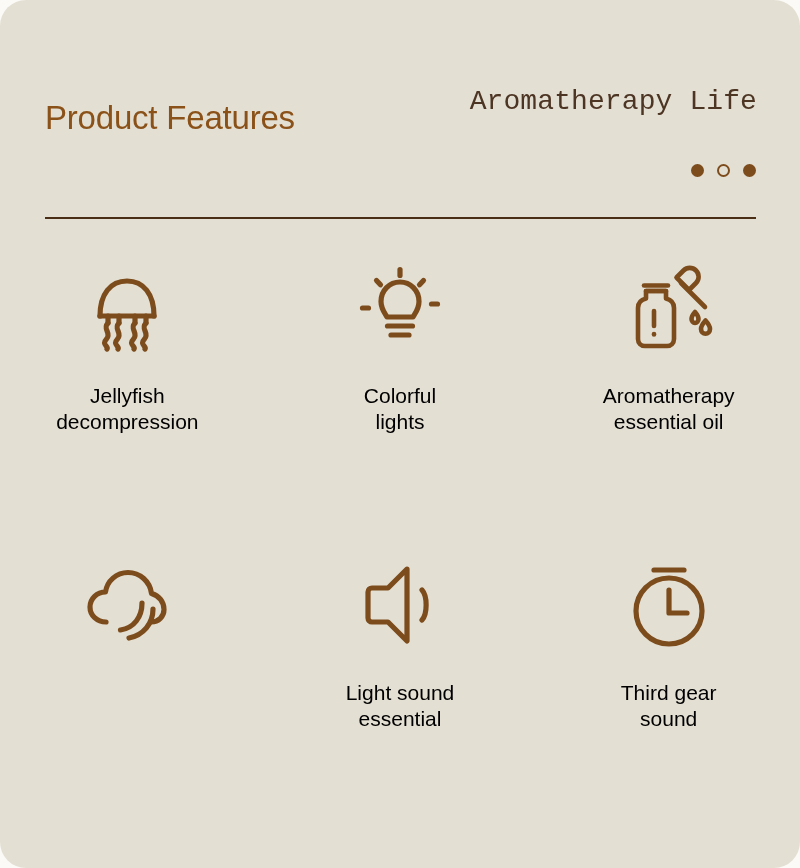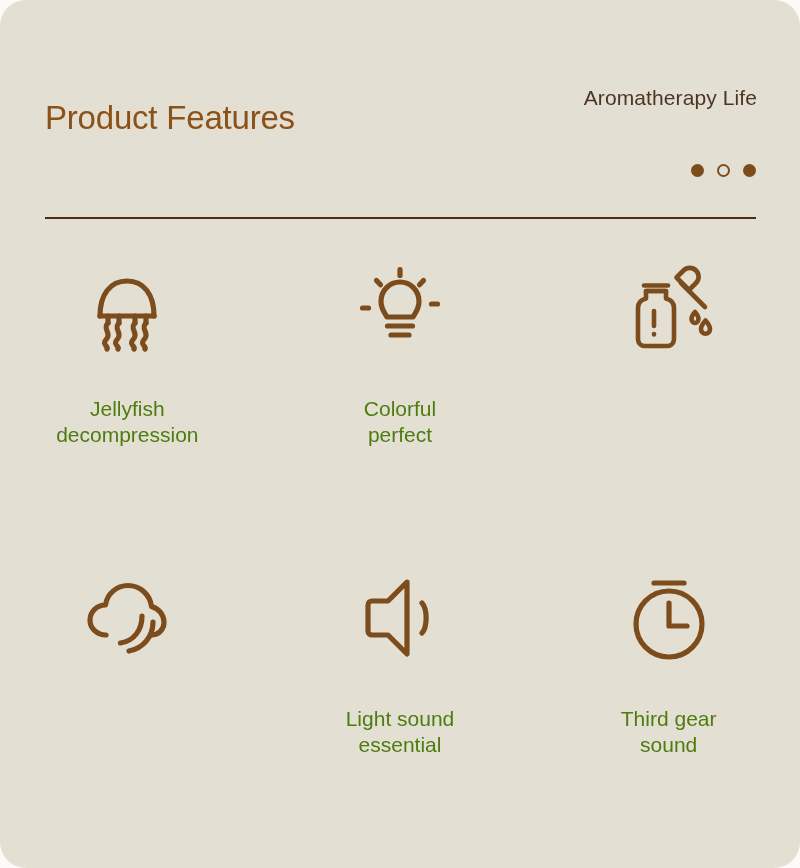--- a/index.html
+++ b/index.html
@@ -44,24 +44,25 @@
     color: #8a5118;
     letter-spacing: -0.2px;
     line-height: 51px;
     white-space: nowrap;
   }
 
   .brand {
     position: absolute;
     right: 43px;
     top: 86px;
-    font-size: 21px;
+    font-size: 28px;
     color: #4d3524;
     letter-spacing: 0.1px;
     white-space: nowrap;
+    font-family: Liberation Mono, monospace;
   }
 
   .dots {
     position: absolute;
     right: 44px;
     top: 164px;
     display: flex;
     gap: 13px;
     align-items: center;
   }
@@ -109,24 +110,24 @@
     display: flex;
     align-items: center;
     justify-content: center;
   }
   .icon-wrap svg {
     display: block;
     overflow: visible;
   }
 
   .cell-label {
-    margin-top: 42px;
+    margin-top: 29px;
     font-size: 21px;
     line-height: 26px;
-    color: #4d7c0f;
+    color: #000000;
     text-align: center;
     white-space: pre-line;
   }
 
   
   .grid .cell:nth-child(3n+1) { transform: translateX(-6px); }
   .grid .cell:nth-child(3n+3) { transform: translateX(2px); }
 </style>
 </head>
 <body>
@@ -175,21 +176,21 @@
           <path d="M29.5 60 L54.5 60"></path>
           <path d="M33 69 L51 69"></path>
           <path d="M42 3.5 L42 9.5"></path>
           <path d="M18.5 14.5 L22.5 18.8"></path>
           <path d="M65.5 14.5 L61.5 18.8"></path>
           <path d="M4.5 42 L10.5 42"></path>
           <path d="M73.5 38 L79.5 38"></path>
         </svg>
       </div>
       <div class="cell-label">Colorful
-perfect</div>
+lights</div>
     </div>
 
     <div class="cell">
       <div class="icon-wrap">
         <svg width="88" height="88" viewBox="0 0 88 88" fill="none" stroke="#7c4c1c" stroke-width="4.6" stroke-linecap="round" stroke-linejoin="round">
 
           <path d="M13 44 C13 38.5 17 35.5 21 34.5 L21 27 L41 27 L41 34.5 C45 35.5 49 38.5 49 44 L49 75 C49 79 46 82 42 82 L20 82 C16 82 13 79 13 75 Z"></path>
 
           <path d="M19 21.5 L43 21.5"></path>
           <path d="M21 27 L41 27"></path>
@@ -197,20 +198,22 @@
           <path d="M29 47 L29 62"></path>
           <path d="M29 70 L29 70.5"></path>
 
           <path d="M58.5 6.5 C62 3 67.5 3 71 6.5 C74.5 10 74.5 15.5 71 19 L64 26 L51.5 13.5 Z"></path>
           <path d="M56 19 L80 43"></path>
 
           <path d="M66.5 55 C66.5 52 70 48 70 48 C70 48 73.5 52 73.5 55 C73.5 57.2 71.9 59 70 59 C68.1 59 66.5 57.2 66.5 55 Z"></path>
           <path d="M76 65 C76 61.5 80.5 56.5 80.5 56.5 C80.5 56.5 85 61.5 85 65 C85 67.6 83 69.8 80.5 69.8 C78 69.8 76 67.6 76 65 Z"></path>
         </svg>
       </div>
+      <div class="cell-label">Aromatherapy
+essential oil</div>
     </div>
 
     <div class="cell">
       <div class="icon-wrap">
         <svg width="86" height="80" viewBox="0 0 86 80" fill="none" stroke="#7c4c1c" stroke-width="5.2" stroke-linecap="round" stroke-linejoin="round">
           <path d="M22 57 C13 57 6 50.5 6 42 C6 33.5 13 27 21.5 27 C23 16 32.5 7.5 44 7.5 C56 7.5 66 16.5 67.5 28.5 C75 30.5 80 37 80 44.5 C80 51.5 74.5 57 67.5 57"></path>
           <path d="M58 38 C58 52 50 63 36.5 65"></path>
           <path d="M69 44 C69 58.5 59.5 70 45 73"></path>
         </svg>
       </div>

